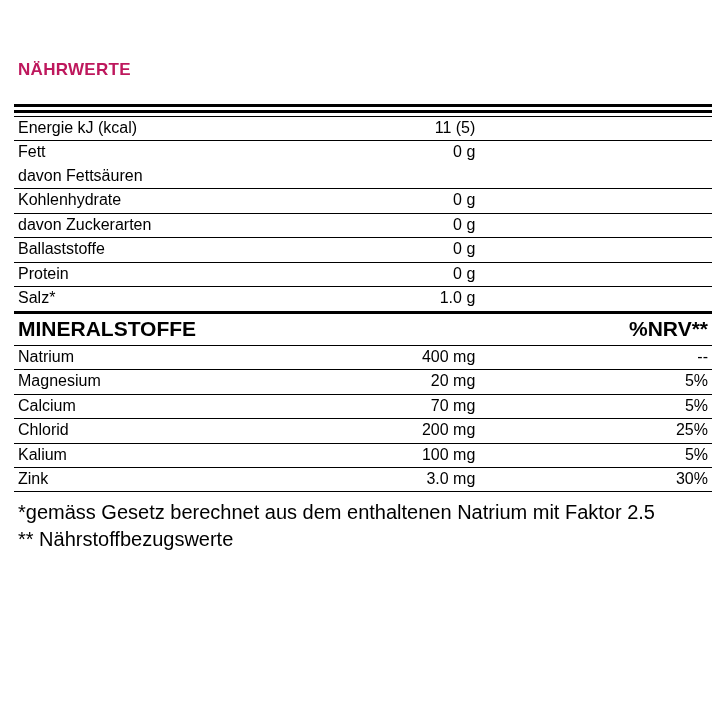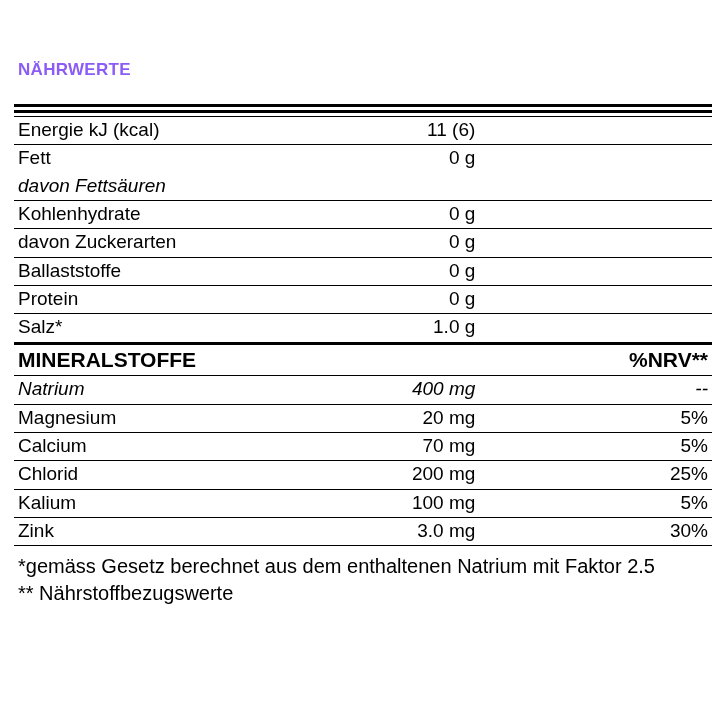--- a/index.html
+++ b/index.html
@@ -15,36 +15,36 @@
     overflow: hidden;
   }
   .page {
     width: 726px;
     height: 726px;
     box-sizing: border-box;
     padding: 0 14px;
     position: relative;
   }
   .section-title {
-    color: #8b5cf6;
+    color: #be185d;
     font-size: 17px;
     font-weight: bold;
     letter-spacing: 0.3px;
     margin: 0;
     padding: 60px 0 0 4px;
   }
   table.nutrition {
     width: 100%;
     border-collapse: collapse;
     margin-top: 24px;
     table-layout: fixed;
   }
   table.nutrition td {
     padding: 1px 4px 2px 4px;
-    font-size: 19px;
+    font-size: 16px;
     vertical-align: bottom;
     line-height: 1.28;
   }
   .col-name { width: 56%; text-align: left; }
   .col-val  { width: 26%; text-align: right; }
   .col-nrv  { width: 18%; text-align: right; }
 
   tr.head-row td {
     font-weight: bold;
     font-size: 19.5px;
@@ -76,21 +76,20 @@
     padding: 0;
     height: 0;
     font-size: 0;
     line-height: 0;
   }
   tr.data-row td {
     border-top: 1px solid #000;
   }
   tr.data-row.no-rule td {
     border-top: none;
-    font-style: italic;
   }
   tr.mineral-head td {
     border-top: 3px solid #000;
     border-bottom: 1px solid #000;
     font-weight: bold;
     font-size: 21px;
     padding-top: 2px;
     padding-bottom: 2px;
   }
   tr.mineral-head td.col-nrv,
@@ -123,21 +122,21 @@
     <tbody>
       <tr class="top-rule">
         <td colspan="3"></td>
       </tr>
       <tr class="thick-rule">
         <td colspan="3"></td>
       </tr>
 
       <tr class="data-row">
         <td class="col-name">Energie kJ (kcal)</td>
-        <td class="col-val">11 (6)</td>
+        <td class="col-val">11 (5)</td>
         <td class="col-nrv"></td>
       </tr>
       <tr class="data-row">
         <td class="col-name">Fett</td>
         <td class="col-val">0 g</td>
         <td class="col-nrv"></td>
       </tr>
       <tr class="data-row no-rule">
         <td class="col-name">davon Fettsäuren</td>
         <td class="col-val"></td>

